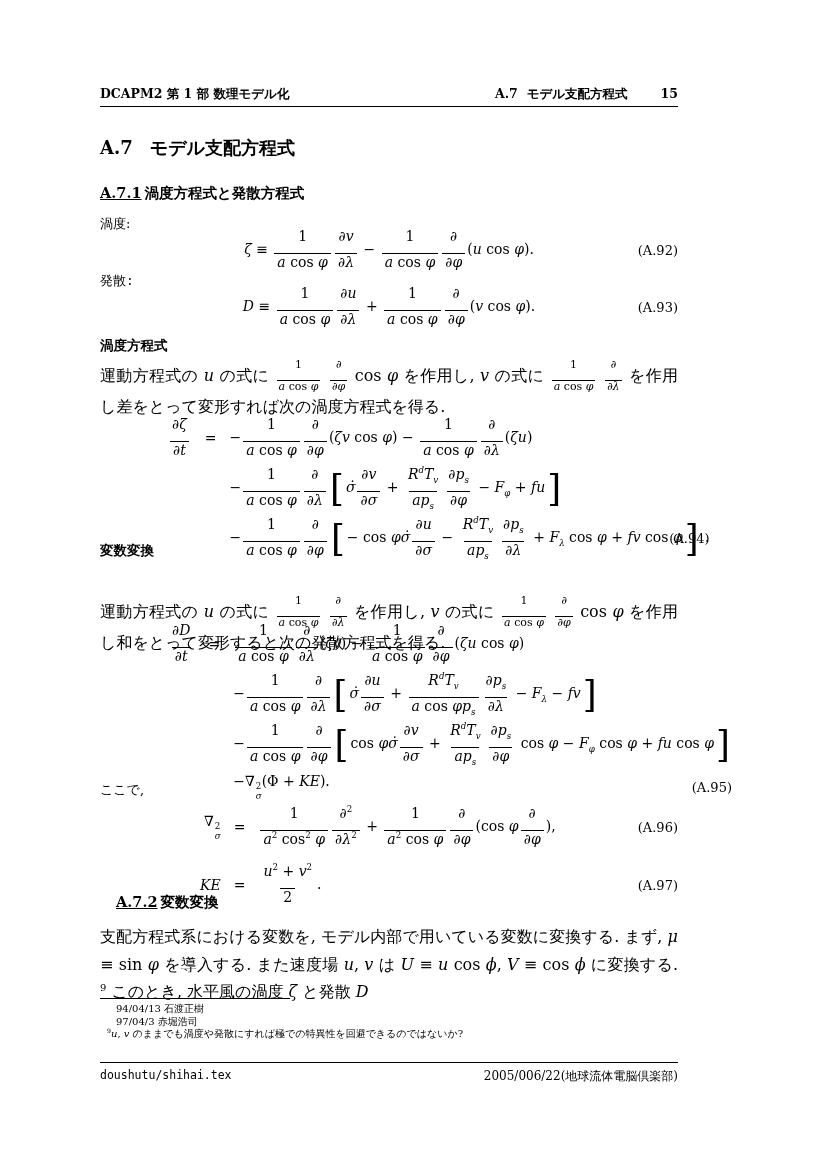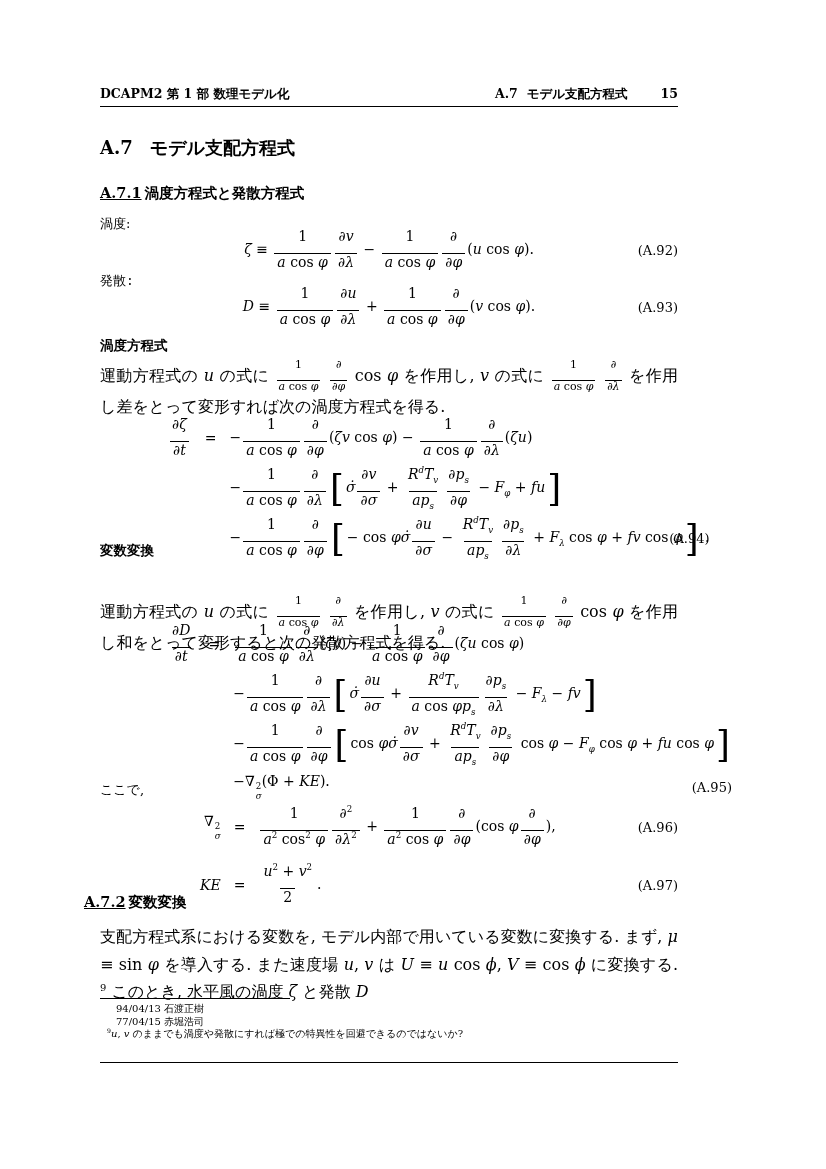--- a/index.html
+++ b/index.html
@@ -18,21 +18,21 @@
   .footrule{left:100px;top:1062px;}
   .pagefoot{left:100px;top:1068px;display:flex;justify-content:space-between;font-size:12px;}
   .foot-left{font-family:"DejaVu Sans Mono", monospace;font-size:11.5px;}
 
   
   .h1{left:100px;top:136px;font-size:18px;font-weight:bold;}
   .h1 .secnum{margin-right:17px;}
   .h2{font-size:14.5px;font-weight:bold;}
   .h2 .secnum{margin-right:3px;text-decoration:underline;}
   .h2a{left:100px;top:184px;}
-  .h2b{left:84px;top:893px;}
+  .h2b{left:116px;top:893px;}
   .h3{font-size:13.5px;font-weight:bold;font-family:Liberation Serif, serif;}
 
   
   .body-label{font-size:13px;}
   .para{left:100px;font-size:16px;line-height:1.72;text-align:justify;}
   .para .frac{font-size:69%;margin:0 2px;}
   .para .frac .fn,.para .frac .fd{padding:0 2px;line-height:1.15;}
   .fnotes{font-size:10px;line-height:1.25;}
   .fn-date{padding-left:16px;}
   .fn-note{padding-left:7px;}
@@ -323,19 +323,23 @@
   </div>
 
   <div class="abs h2 h2b">
     <span class="secnum">A.7.2</span><span>変数変換</span>
   </div>
   <div class="abs para content-w" style="top:923px;">支配方程式系における変数を, モデル内部で用いている変数に変換する. まず, <span class="it">μ</span> ≡ <span class="rm">sin</span> <span class="it">φ</span> を導入する. また速度場 <span class="it">u</span>, <span class="it">v</span> は <span class="it">U</span> ≡ <span class="it">u</span> <span class="rm">cos</span> <span class="it">ϕ</span>, <span class="it">V</span> ≡ <span class="rm">cos</span> <span class="it">ϕ</span> に変換する. <span class="scr"><span class="base"></span><sup>9</sup></span> このとき, 水平風の渦度 <span class="it">ζ</span> と発散 <span class="it">D</span></div>
 
   <div class="abs rule" style="left:100px;top:998px;width:190px;"></div>
   <div class="abs fnotes" style="left:100px;top:1003px;">
     <div class="fn-date">94/04/13 石渡正樹</div>
-    <div class="fn-date">77/04/15 赤堀浩司</div>
+    <div class="fn-date">97/04/3 赤堀浩司</div>
     <div class="fn-note"><span class="scr"><span class="base"></span><sup>9</sup></span><span class="it">u</span>, <span class="it">v</span> のままでも渦度や発散にすれば極での特異性を回避できるのではないか?</div>
   </div>
 
   <div class="abs rule footrule content-w"></div>
+  <div class="abs pagefoot content-w">
+    <span class="foot-left">doushutu/shihai.tex</span>
+    <span>2005/006/22(地球流体電脳倶楽部)</span>
+  </div>
 
 </div>
 
 </body></html>

